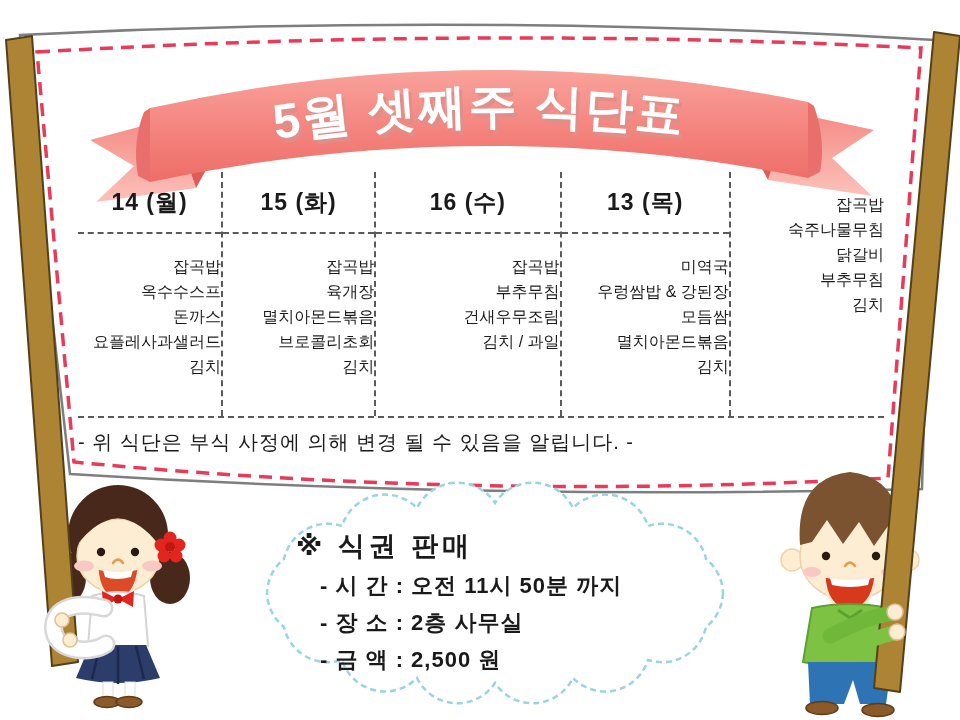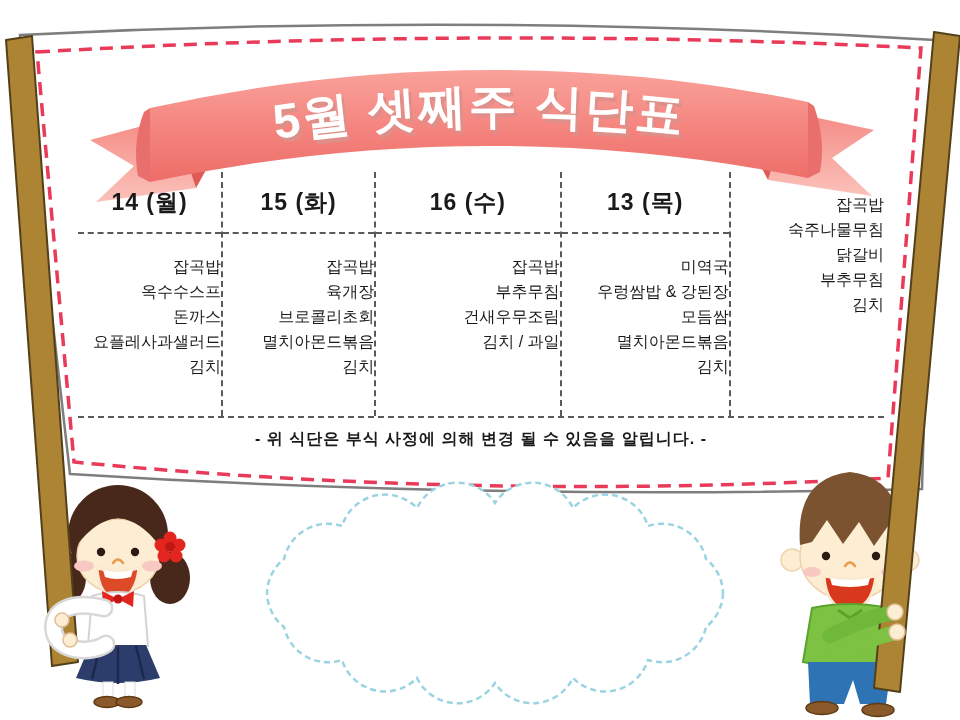--- a/index.html
+++ b/index.html
@@ -11,22 +11,22 @@
   .menu-table{position:absolute;left:78px;top:172px;width:806px;height:246px;
               display:flex;border-bottom:2px dashed #5a5a5a;box-sizing:border-box;}
   .day-col{box-sizing:border-box;border-right:2px dashed #5a5a5a;display:flex;flex-direction:column;}
   .day-col:last-child{border-right:none;}
   .w0{width:18%}.w1{width:19%}.w2{width:23%}.w3{width:21%}.w4{width:19%}
   .day-header{height:60px;display:flex;align-items:center;justify-content:center;
               font-size:23px;font-weight:bold;border-bottom:2px dashed #5a5a5a;letter-spacing:1px;}
   .day-items{padding-top:20px;text-align:right;font-size:16px;line-height:25px;white-space:nowrap;}
   .menu-item{height:25px;}
 
-  .notice{position:absolute;left:78px;top:429px;width:806px;text-align:center;
-          font-size:16px;font-weight:bold;letter-spacing:1px;}
+  .notice{position:absolute;left:78px;top:429px;width:806px;text-align:left;
+          font-size:20px;font-weight:normal;letter-spacing:1px;}
 
   
   .cloud-text{position:absolute;left:296px;top:528px;width:410px;}
   .cloud-heading{font-size:27px;font-weight:bold;letter-spacing:4px;}
   .cloud-line{font-size:22px;font-weight:bold;letter-spacing:1px;margin:7px 0 0 24px;}
 
   .banner-title-text{font-weight:bold;font-size:48px;letter-spacing:2px;}
 </style>
 </head>
 <body>
@@ -154,22 +154,22 @@
         <div class="menu-item">돈까스</div>
         <div class="menu-item">요플레사과샐러드</div>
         <div class="menu-item">김치</div>
       </div>
     </div>
     <div class="day-col w1">
       <div class="day-header">15 (화)</div>
       <div class="day-items">
         <div class="menu-item">잡곡밥</div>
         <div class="menu-item">육개장</div>
+        <div class="menu-item">멸치아몬드볶음</div>
         <div class="menu-item">브로콜리초회</div>
-        <div class="menu-item">멸치아몬드볶음</div>
         <div class="menu-item">김치</div>
       </div>
     </div>
     <div class="day-col w2">
       <div class="day-header">16 (수)</div>
       <div class="day-items">
         <div class="menu-item">잡곡밥</div>
         <div class="menu-item">부추무침</div>
         <div class="menu-item">건새우무조림</div>
         <div class="menu-item">김치 / 과일</div>
@@ -191,14 +191,20 @@
         <div class="menu-item">숙주나물무침</div>
         <div class="menu-item">닭갈비</div>
         <div class="menu-item">부추무침</div>
         <div class="menu-item">김치</div>
       </div>
     </div>
   </div>
 
   <div class="notice">- 위 식단은 부식 사정에 의해 변경 될 수 있음을 알립니다. -</div>
 
+  <div class="cloud-text">
+    <div class="cloud-heading">※ 식권 판매</div>
+    <div class="cloud-line">- 시 간 : 오전 11시 50분 까지</div>
+    <div class="cloud-line">- 장 소 : 2층 사무실</div>
+    <div class="cloud-line">- 금 액 : 2,500 원</div>
+  </div>
 
 </div>
 
 </body></html>

